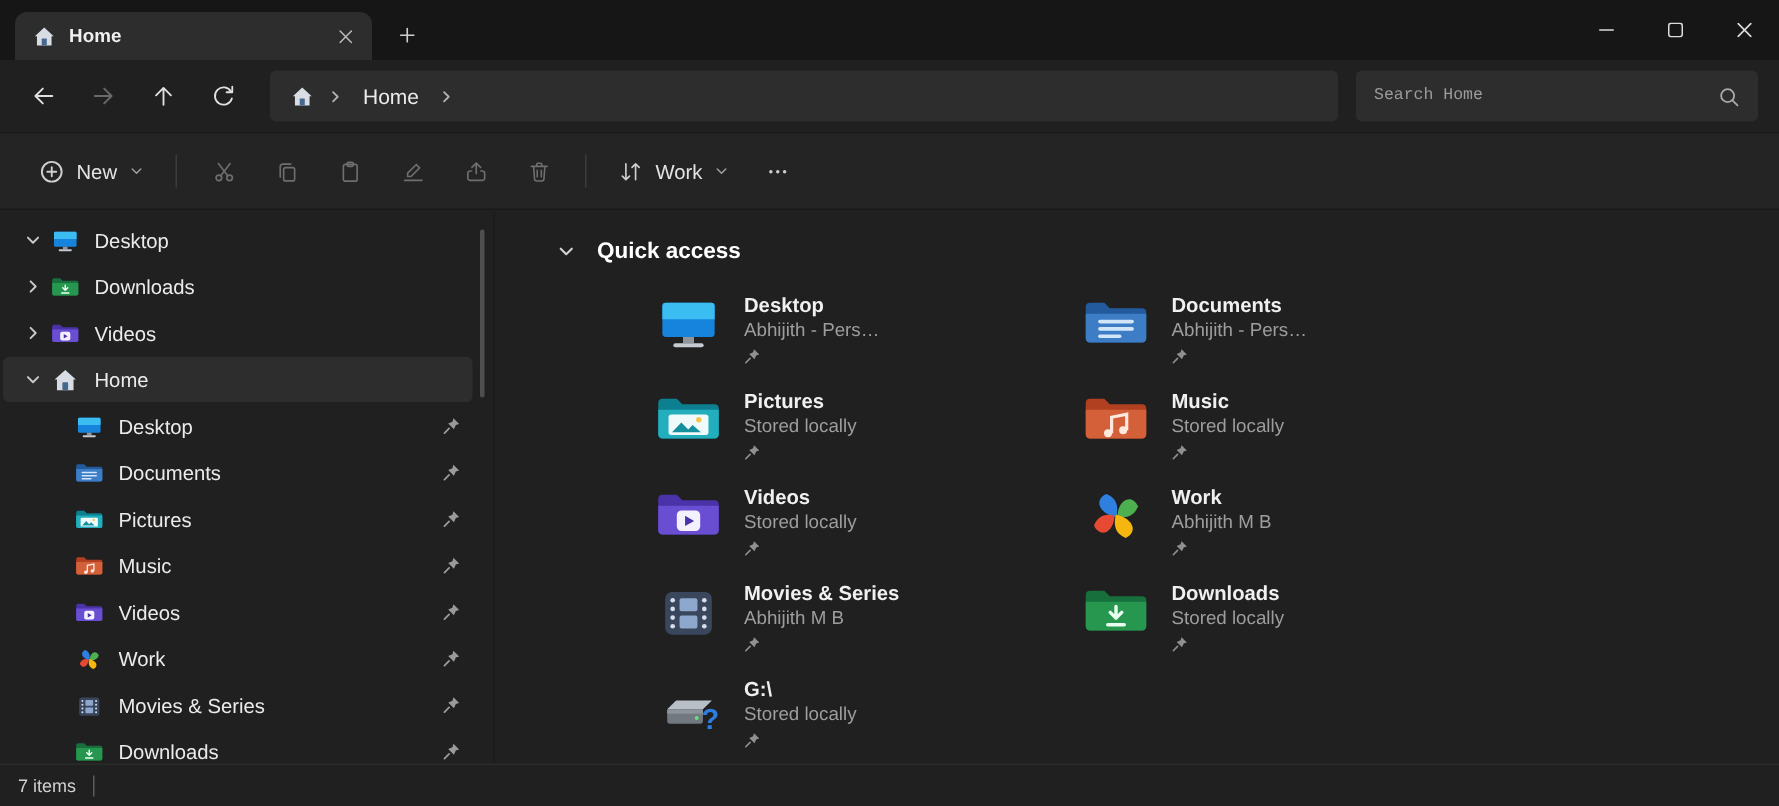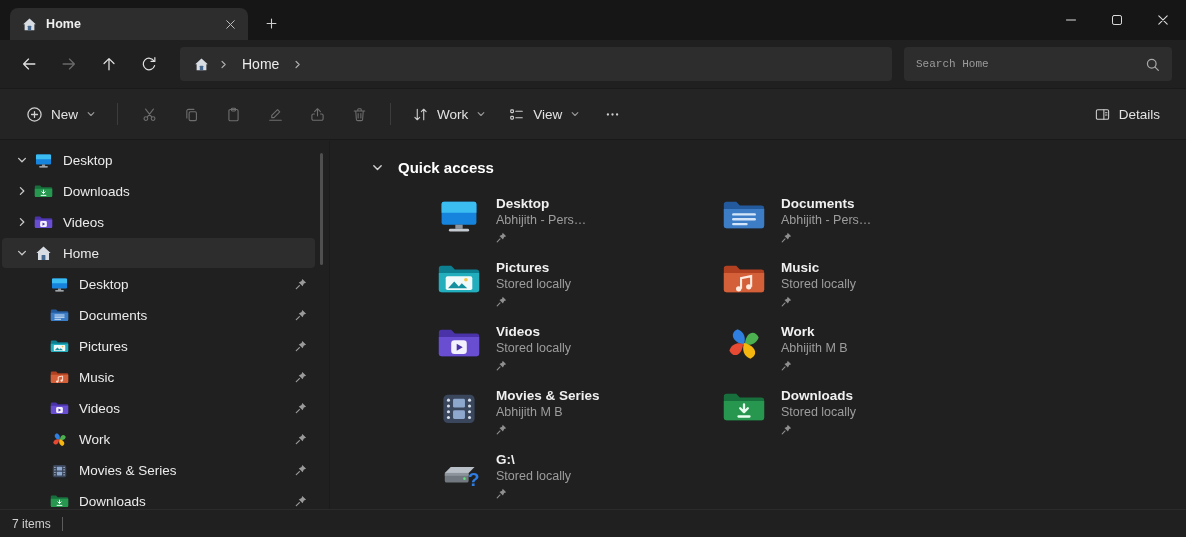--- a/index.html
+++ b/index.html
@@ -264,53 +264,29 @@
             <path d="M13.8 16.2 V4 M11 6.6 13.8 3.8 16.6 6.6"></path>
           </svg>
         </span>
         <span>Work</span>
         <span class="tb-chev icw">
           <svg viewBox="0 0 12 12" fill="none" stroke="currentColor" stroke-width="1.3" stroke-linecap="round" stroke-linejoin="round">
             <path d="M2.6 4.4 6 7.8 9.4 4.4"></path>
           </svg>
         </span>
       </div>
-      <div class="tb-btn">
-        <span class="tb-ic icw">
-          <svg viewBox="0 0 20 20" fill="none" stroke="currentColor" stroke-width="1.3" stroke-linecap="round" stroke-linejoin="round">
-            <rect x="3.2" y="4.6" width="3.2" height="3.2" rx="0.9"></rect>
-            <rect x="3.2" y="12.2" width="3.2" height="3.2" rx="0.9"></rect>
-            <path d="M9.2 6.2 H16.8 M9.2 13.8 H16.8"></path>
-          </svg>
-        </span>
-        <span>View</span>
-        <span class="tb-chev icw">
-          <svg viewBox="0 0 12 12" fill="none" stroke="currentColor" stroke-width="1.3" stroke-linecap="round" stroke-linejoin="round">
-            <path d="M2.6 4.4 6 7.8 9.4 4.4"></path>
-          </svg>
-        </span>
-      </div>
     </div>
   <div class="tb-iconbtn">
     <span class="tb-ic">
         <svg viewBox="0 0 20 20" fill="currentColor">
           <circle cx="4.6" cy="10" r="1.35"></circle>
           <circle cx="10" cy="10" r="1.35"></circle>
           <circle cx="15.4" cy="10" r="1.35"></circle>
         </svg>
       </span>
-  </div>
-  <div class="tb-btn tb-right">
-    <span class="tb-ic">
-        <svg viewBox="0 0 20 20" fill="none" stroke="currentColor" stroke-width="1.25" stroke-linecap="round" stroke-linejoin="round">
-          <rect x="2.8" y="4.4" width="14.4" height="11.2" rx="1.6"></rect>
-          <path d="M11.6 4.4 V15.6 M13.5 8 H15.3 M13.5 10.6 H15.3"></path>
-        </svg>
-      </span>
-    <span>Details</span>
   </div>
 </div>
 
 <div class="main">
   <div class="sidebar">
     <div id="sb-tree">
         <div class="sb-row">
           <span class="sb-chev">
             <span class=" icw">
               <svg viewBox="0 0 12 12" fill="none" stroke="currentColor" stroke-width="1.3" stroke-linecap="round" stroke-linejoin="round">

